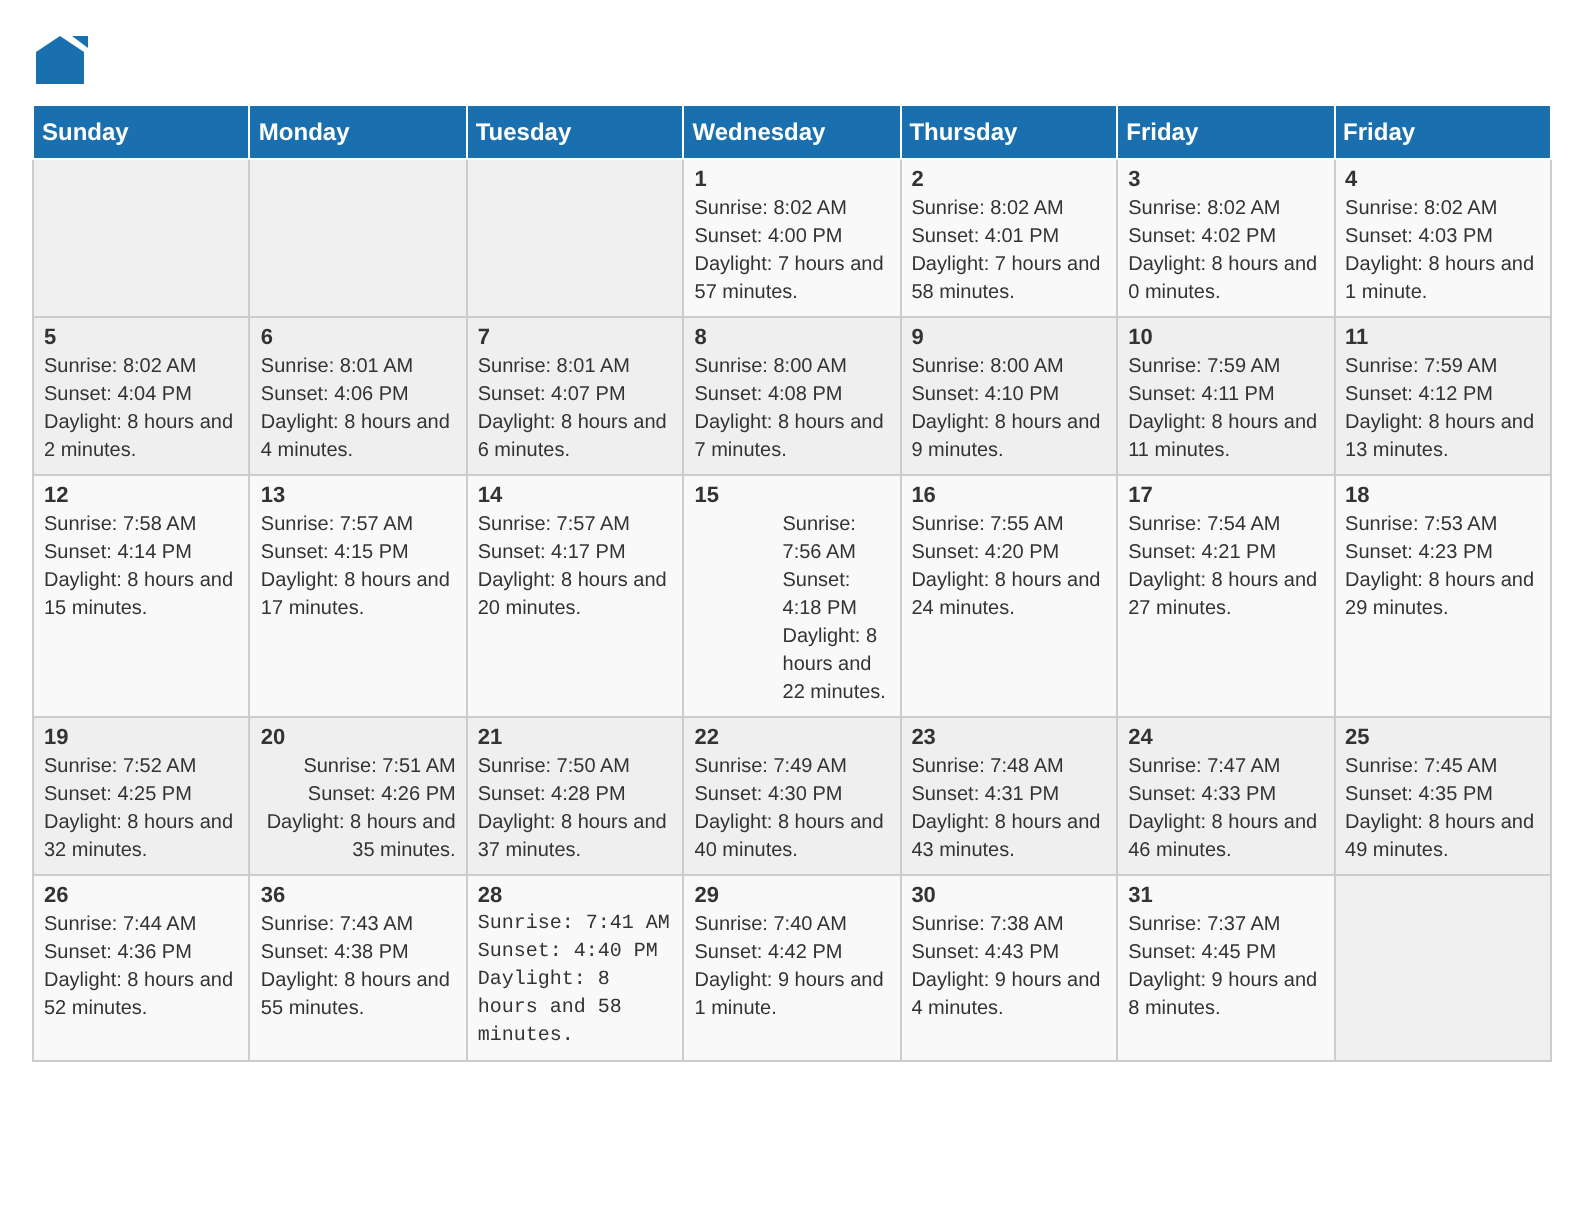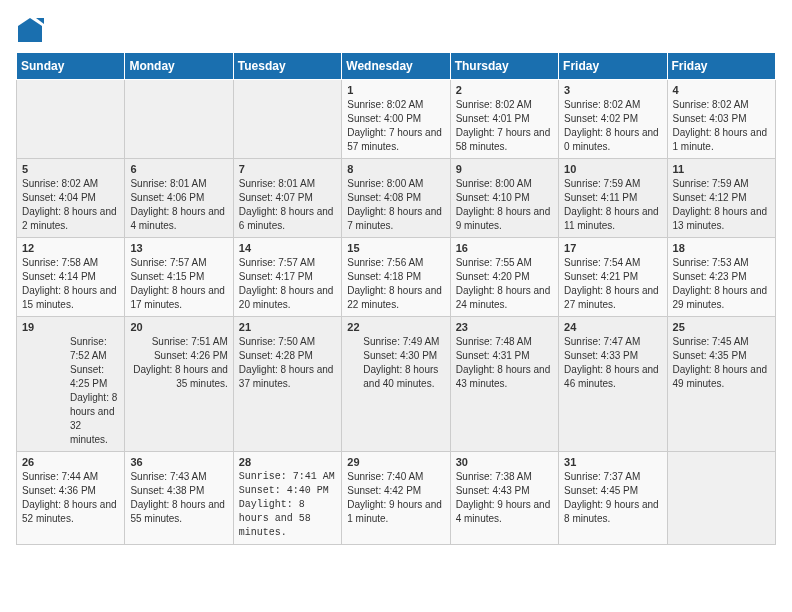--- a/index.html
+++ b/index.html
@@ -197,21 +197,21 @@
 Daylight: 8 hours and 17 minutes.</div>
         </td>
         <td>
           <span class="day-number">14</span>
           <div class="cell-text" style="white-space: pre-wrap;">Sunrise: 7:57 AM
 Sunset: 4:17 PM
 Daylight: 8 hours and 20 minutes.</div>
         </td>
         <td>
           <span class="day-number">15</span>
-          <div class="cell-text" style="white-space: pre-wrap;">Sunrise: 7:56 AM
+          <div class="cell-text" style="white-space: pre-wrap; margin-left: 44px;">Sunrise: 7:56 AM
 Sunset: 4:18 PM
 Daylight: 8 hours and 22 minutes.</div>
         </td>
         <td>
           <span class="day-number">16</span>
           <div class="cell-text" style="white-space: pre-wrap;">Sunrise: 7:55 AM
 Sunset: 4:20 PM
 Daylight: 8 hours and 24 minutes.</div>
         </td>
         <td>
@@ -223,39 +223,39 @@
         <td>
           <span class="day-number">18</span>
           <div class="cell-text" style="white-space: pre-wrap;">Sunrise: 7:53 AM
 Sunset: 4:23 PM
 Daylight: 8 hours and 29 minutes.</div>
         </td>
       </tr>
       <tr>
         <td>
           <span class="day-number">19</span>
-          <div class="cell-text" style="white-space: pre-wrap; margin-left: 48px;">Sunrise: 7:52 AM
+          <div class="cell-text" style="white-space: pre-wrap;">Sunrise: 7:52 AM
 Sunset: 4:25 PM
 Daylight: 8 hours and 32 minutes.</div>
         </td>
         <td>
           <span class="day-number">20</span>
           <div class="cell-text" style="white-space: pre-wrap; text-align: right;">Sunrise: 7:51 AM
 Sunset: 4:26 PM
 Daylight: 8 hours and 35 minutes.</div>
         </td>
         <td>
           <span class="day-number">21</span>
           <div class="cell-text" style="white-space: pre-wrap;">Sunrise: 7:50 AM
 Sunset: 4:28 PM
 Daylight: 8 hours and 37 minutes.</div>
         </td>
         <td>
           <span class="day-number">22</span>
-          <div class="cell-text" style="white-space: pre-wrap; margin-left: 16px;">Sunrise: 7:49 AM
+          <div class="cell-text" style="white-space: pre-wrap;">Sunrise: 7:49 AM
 Sunset: 4:30 PM
 Daylight: 8 hours and 40 minutes.</div>
         </td>
         <td>
           <span class="day-number">23</span>
           <div class="cell-text" style="white-space: pre-wrap;">Sunrise: 7:48 AM
 Sunset: 4:31 PM
 Daylight: 8 hours and 43 minutes.</div>
         </td>
         <td>

